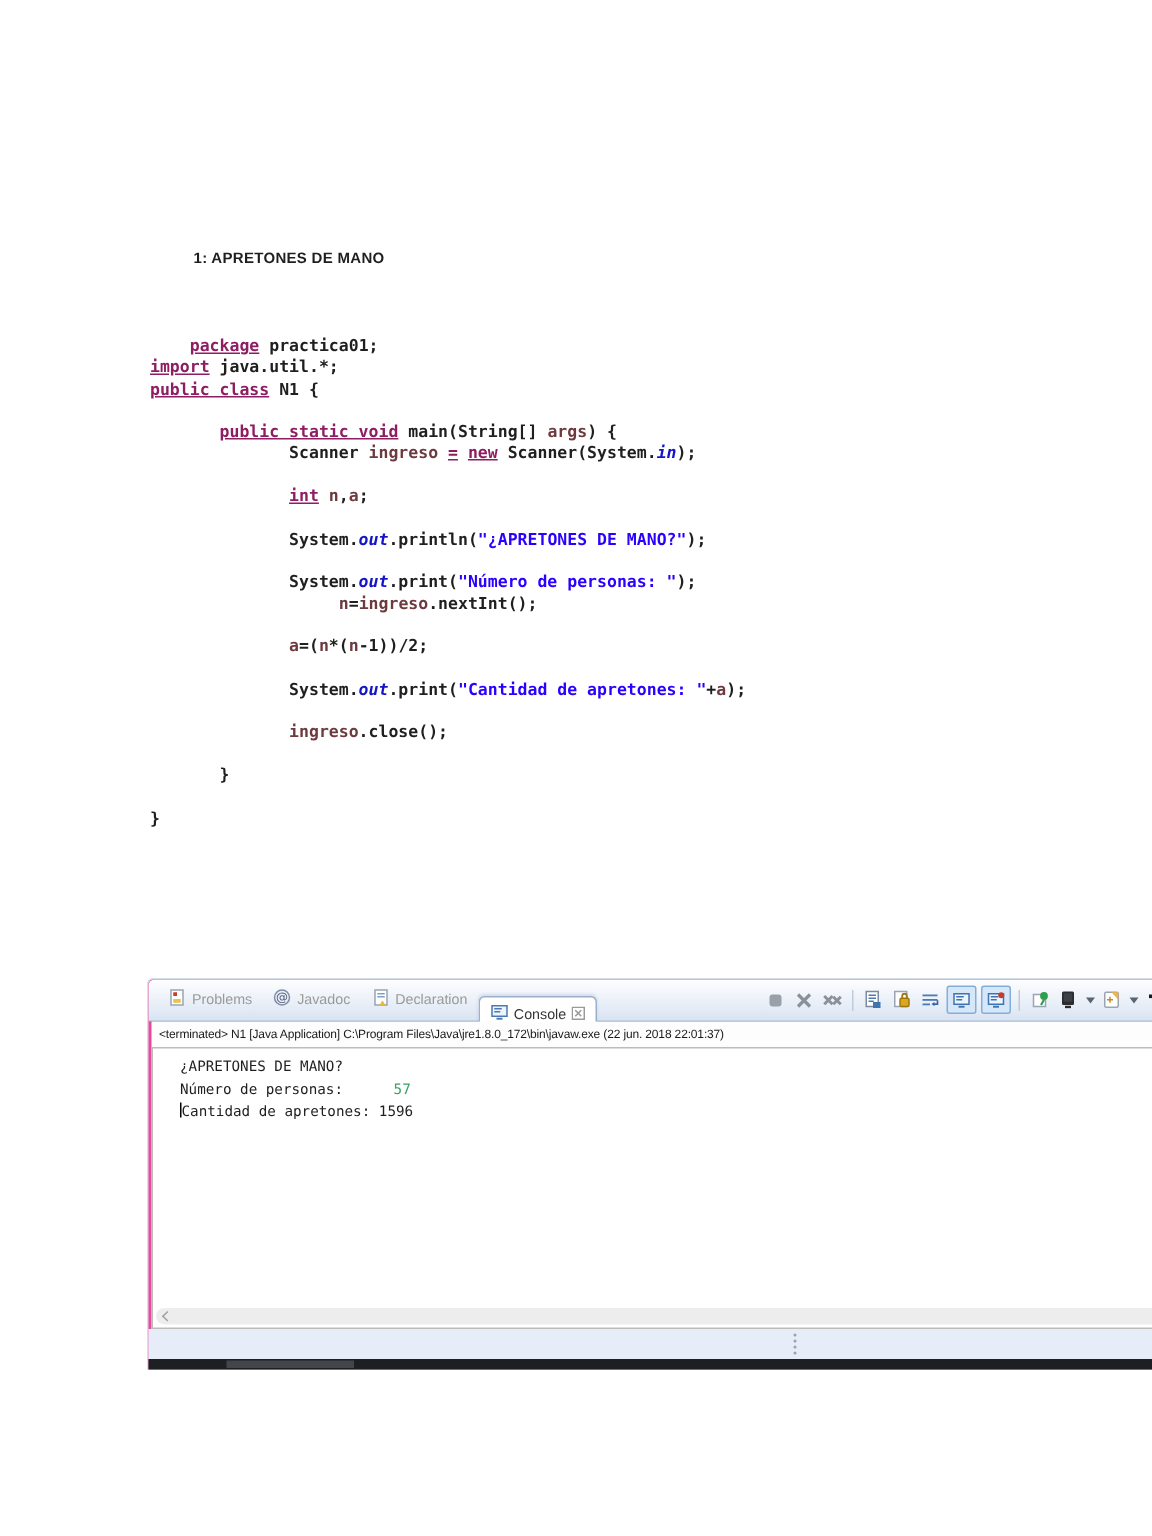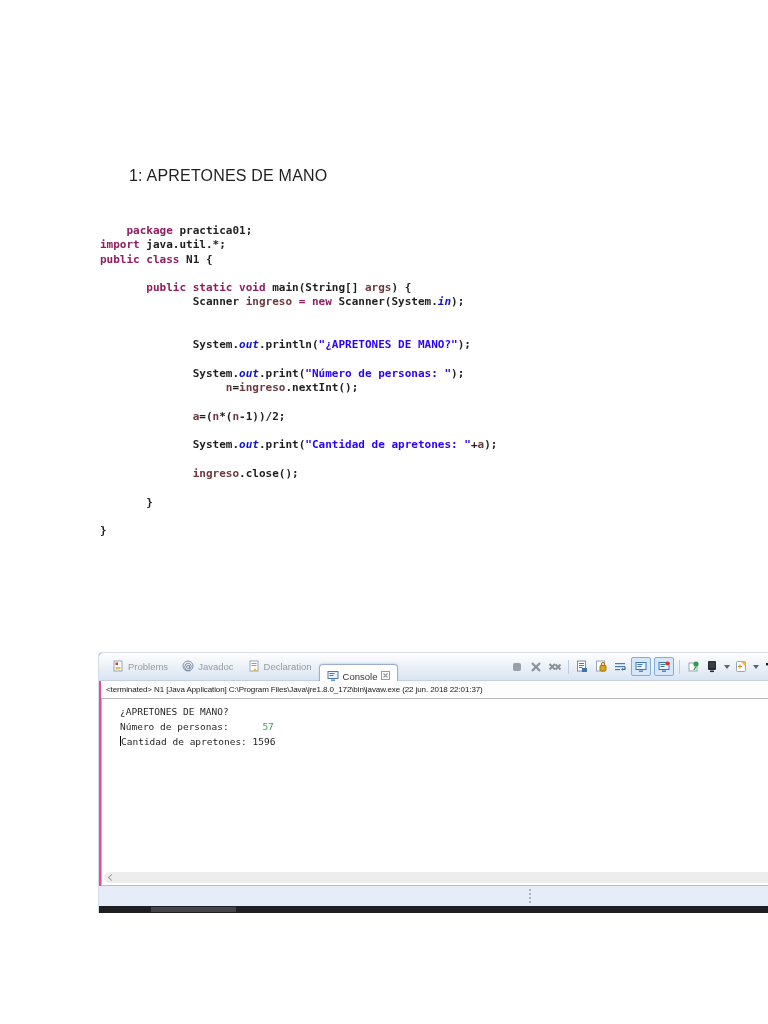--- a/index.html
+++ b/index.html
@@ -1,26 +1,26 @@
 <!DOCTYPE html>
 <html><head>
 <meta charset="utf-8">
 <style>
   html,body{margin:0;padding:0;background:#ffffff;}
   #page{position:relative;width:768px;height:1024px;background:#ffffff;overflow:hidden;
         font-family:"Liberation Sans",sans-serif;}
 
   
-  .doc-title{position:absolute;left:129px;top:167px;font-size:16px;font-weight:normal;
+  .doc-title{position:absolute;left:129px;top:167px;font-size:10px;font-weight:bold;
              color:#1f1f1f;letter-spacing:.2px;}
   #code-block{position:absolute;left:100px;top:224px;}
   .code-line{white-space:pre;font-family:"DejaVu Sans Mono",monospace;font-size:11px;
              font-weight:bold;line-height:14.3px;color:#1f1f1f;}
   .seg-plain{color:#1f1f1f;}
-  .seg-kw{color:#8e1d62;}
+  .seg-kw{color:#8e1d62;text-decoration:underline;}
   .seg-str{color:#2a00ff;}
   .seg-sf{color:#1414c8;font-style:italic;}
   .seg-var{color:#6d3a3f;}
 
   
   #eclipse-panel{position:absolute;left:98px;top:652px;width:712px;height:261px;
                  background:#ec4899;border:1px solid #d5deeb;border-bottom:none;
                  border-radius:4px 4px 0 0;box-sizing:border-box;}
   .tabbar{position:absolute;left:0;top:0;right:0;height:28px;
           background:linear-gradient(#fefefe,#eaf0f8 55%,#d9e4f2);
@@ -80,20 +80,21 @@
   <div class="doc-title">1: APRETONES DE MANO</div>
 
   <div id="code-block">
       <div class="code-line"><span class="seg-plain">    </span><span class="seg-kw">package</span><span class="seg-plain"> practica01;</span></div>
       <div class="code-line"><span class="seg-kw">import</span><span class="seg-plain"> java.util.*;</span></div>
       <div class="code-line"><span class="seg-kw">public class</span><span class="seg-plain"> N1 {</span></div>
       <div class="code-line">&nbsp;</div>
       <div class="code-line"><span class="seg-plain">       </span><span class="seg-kw">public static void</span><span class="seg-plain"> main(String[] </span><span class="seg-var">args</span><span class="seg-plain">) {</span></div>
       <div class="code-line"><span class="seg-plain">              Scanner </span><span class="seg-var">ingreso</span><span class="seg-plain"> </span><span class="seg-kw">=</span><span class="seg-plain"> </span><span class="seg-kw">new</span><span class="seg-plain"> Scanner(System.</span><span class="seg-sf">in</span><span class="seg-plain">);</span></div>
       <div class="code-line">&nbsp;</div>
+      <div class="code-line"><span class="seg-plain">              </span><span class="seg-kw">int</span><span class="seg-plain"> </span><span class="seg-var">n</span><span class="seg-plain">,</span><span class="seg-var">a</span><span class="seg-plain">;</span></div>
       <div class="code-line">&nbsp;</div>
       <div class="code-line"><span class="seg-plain">              System.</span><span class="seg-sf">out</span><span class="seg-plain">.println(</span><span class="seg-str">"¿APRETONES DE MANO?"</span><span class="seg-plain">);</span></div>
       <div class="code-line">&nbsp;</div>
       <div class="code-line"><span class="seg-plain">              System.</span><span class="seg-sf">out</span><span class="seg-plain">.print(</span><span class="seg-str">"Número de personas: "</span><span class="seg-plain">);</span></div>
       <div class="code-line"><span class="seg-plain">                   </span><span class="seg-var">n</span><span class="seg-plain">=</span><span class="seg-var">ingreso</span><span class="seg-plain">.nextInt();</span></div>
       <div class="code-line">&nbsp;</div>
       <div class="code-line"><span class="seg-plain">              </span><span class="seg-var">a</span><span class="seg-plain">=(</span><span class="seg-var">n</span><span class="seg-plain">*(</span><span class="seg-var">n</span><span class="seg-plain">-1))/2;</span></div>
       <div class="code-line">&nbsp;</div>
       <div class="code-line"><span class="seg-plain">              System.</span><span class="seg-sf">out</span><span class="seg-plain">.print(</span><span class="seg-str">"Cantidad de apretones: "</span><span class="seg-plain">+</span><span class="seg-var">a</span><span class="seg-plain">);</span></div>
       <div class="code-line">&nbsp;</div>

